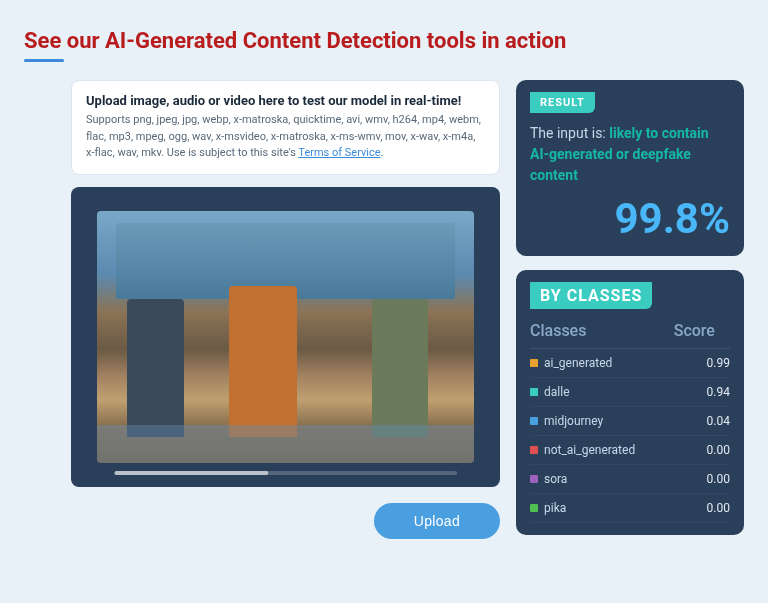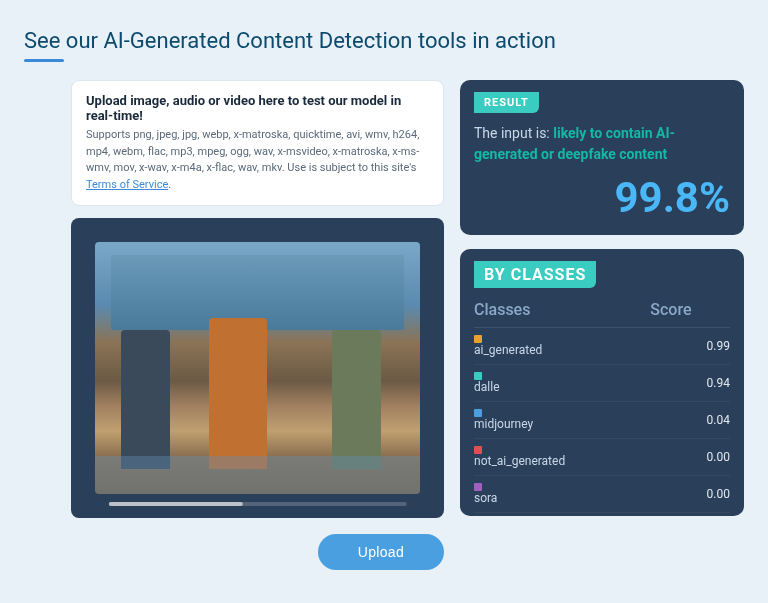--- a/index.html
+++ b/index.html
@@ -9,22 +9,22 @@
       min-height: 603px;
       width: 768px;
     }
 
     .page-wrapper {
       padding: 28px 24px 24px 24px;
     }
 
     .page-title {
       font-size: 22px;
-      font-weight: 400;
-      color: #0c4a6e;
+      font-weight: 700;
+      color: #b91c1c;
       margin-bottom: 6px;
     }
 
     .title-underline {
       width: 40px;
       height: 3px;
       background: #3b8ad9;
       border-radius: 2px;
       margin-bottom: 18px;
     }
@@ -190,21 +190,21 @@
       border-radius: 24px;
       padding: 10px 40px;
       font-size: 14px;
       font-weight: 500;
       cursor: pointer;
       letter-spacing: 0.3px;
     }
 
     
     .right-panel {
-      width: 284px;
+      width: 228px;
       display: flex;
       flex-direction: column;
       gap: 14px;
     }
 
     .result-card {
       background: #2a3f5a;
       border-radius: 10px;
       padding: 0;
       overflow: hidden;
@@ -301,22 +301,21 @@
       display: inline-block;
       width: 8px;
       height: 8px;
       border-radius: 1px;
       margin-right: 6px;
       vertical-align: middle;
     }
 
     .class-name-cell {
       display: flex;
-      align-items: flex-start;
-      flex-direction: column;
+      align-items: center;
     }
 
     
     .classes-table-wrapper::-webkit-scrollbar {
       width: 4px;
     }
     .classes-table-wrapper::-webkit-scrollbar-track {
       background: rgba(255,255,255,0.05);
     }
     .classes-table-wrapper::-webkit-scrollbar-thumb {

